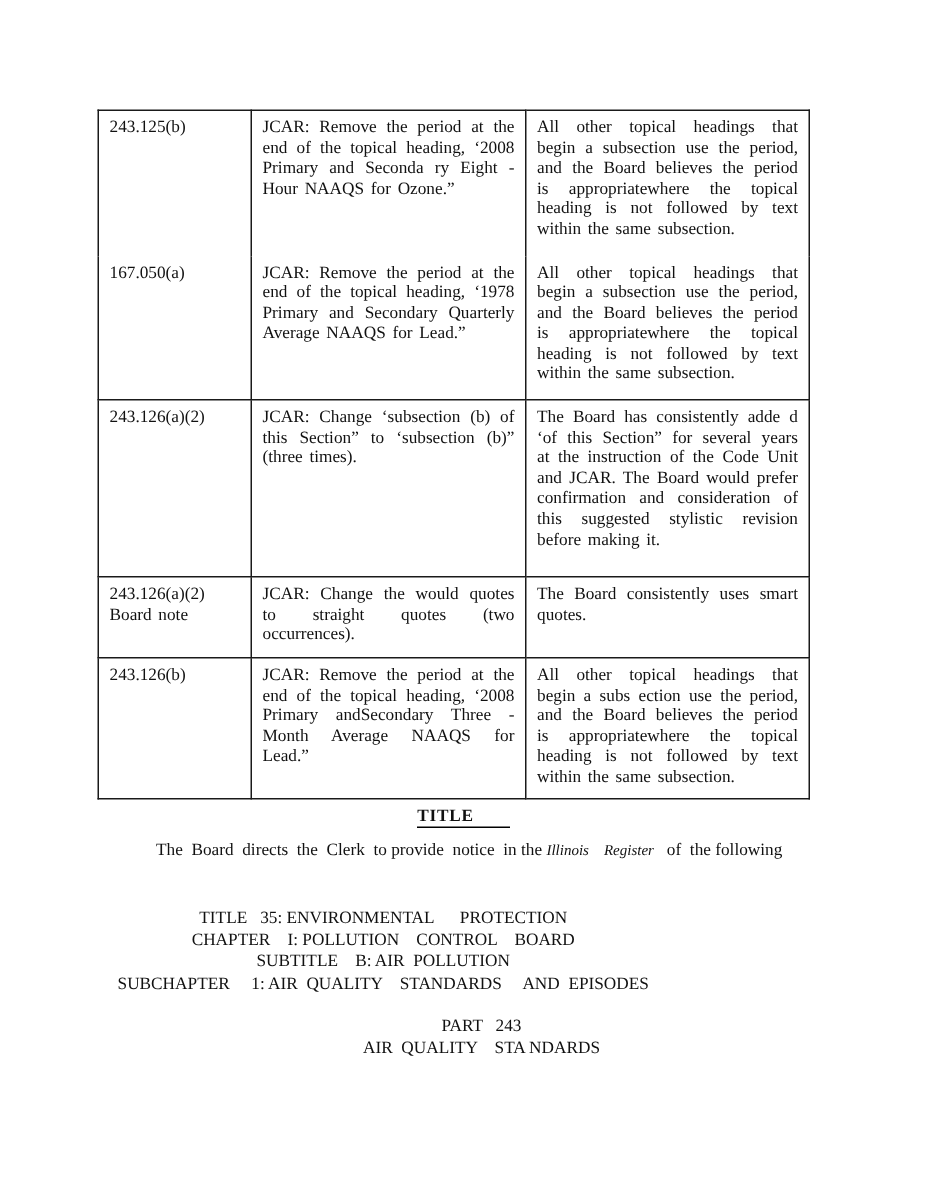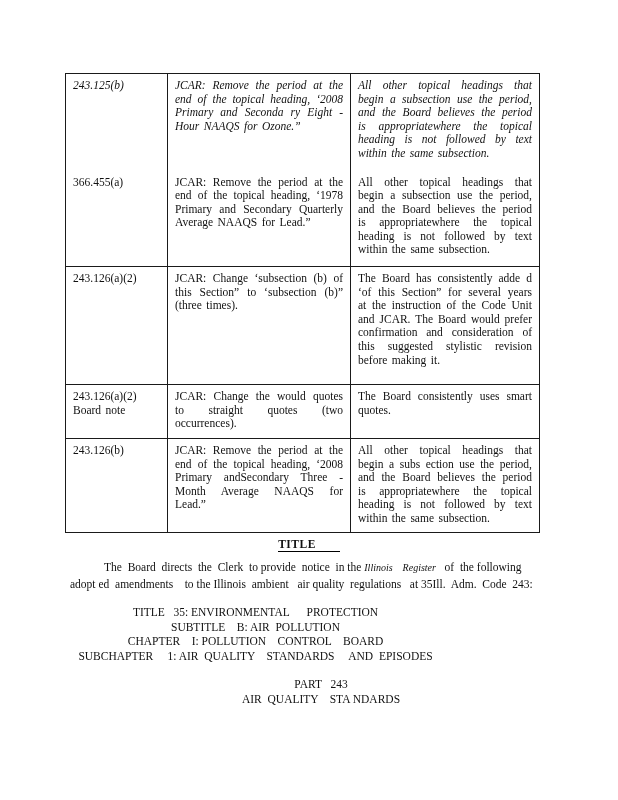--- a/index.html
+++ b/index.html
@@ -26,21 +26,21 @@
     vertical-align: top;
     padding: 5px 7px 4px 7px;
     box-sizing: border-box;
     font-size: 11.5px;
     line-height: 13.6px;
     word-spacing: 1.6px;
   }
   td .just { text-align: justify; }
   tr.joined-top td { border-bottom-style: hidden; }
   tr.joined-bottom td { border-top-style: hidden; }
-  td.h-r1a { height: 97px; font-style: italic; }
+  td.h-r1a { height: 97px; }
   td.h-r1b { height: 96px; }
   td.h-r2  { height: 118px; }
   td.h-r3  { height: 54px; }
   td.h-r4  { height: 94px; font-family: Liberation Serif, serif; }
   
   .order-wrap {
     position: absolute;
     left: 0; top: 534px;
     width: 618px;
     text-align: center;
@@ -101,21 +101,21 @@
           </td>
         <td class="h-r1a">
             <div class="just">JCAR:  Remove  the period  at the end of the topical  heading,  ‘2008 Primary  and Seconda ry Eight - Hour  NAAQS  for Ozone.”</div>
           </td>
         <td class="h-r1a">
             <div class="just">All other topical headings  that begin a subsection  use the period,  and the Board believes  the period is appropriatewhere  the topical heading  is not followed  by text within  the same  subsection.</div>
           </td>
       </tr>
       <tr class="joined-bottom">
         <td class="h-r1b">
-            <div>366.455(a)</div>
+            <div>167.050(a)</div>
           </td>
         <td class="h-r1b">
             <div class="just">JCAR:  Remove  the period  at the end of the topical  heading,  ‘1978 Primary  and Secondary  Quarterly Average  NAAQS  for Lead.”</div>
           </td>
         <td class="h-r1b">
             <div class="just">All other topical headings  that begin a subsection  use the period, and the Board believes  the period is appropriatewhere  the topical heading  is not followed  by text within  the same  subsection.</div>
           </td>
       </tr>
       <tr>
         <td class="h-r2">
@@ -152,27 +152,26 @@
       </tr>
     </tbody>
   </table>
 
   <div class="order-wrap">
     <span class="order-label">TITLE</span>
   </div>
 
   <div class="para">
     <div class="pline indent"><span>The  Board  directs  the  Clerk  to provide  notice  in the </span><span class="ital">Illinois    Register</span><span>   of  the following</span></div>
-    <div class="pline">adopt ed  amendments    to the Illinois  ambient   air quality  regulations   at 35Ill.  Adm.  Code  243:</div>
   </div>
 
   <div class="title-block">
     <div class="cline">TITLE   35: ENVIRONMENTAL      PROTECTION</div>
+    <div class="cline">CHAPTER    I: POLLUTION    CONTROL    BOARD</div>
     <div class="cline">SUBTITLE    B: AIR  POLLUTION</div>
-    <div class="cline">CHAPTER    I: POLLUTION    CONTROL    BOARD</div>
     <div class="cline">SUBCHAPTER     1: AIR  QUALITY    STANDARDS     AND  EPISODES</div>
   </div>
 
   <div class="part-block">
     <div class="cline">PART   243</div>
     <div class="cline">AIR  QUALITY    STA NDARDS</div>
   </div>
 
 </div>
 

